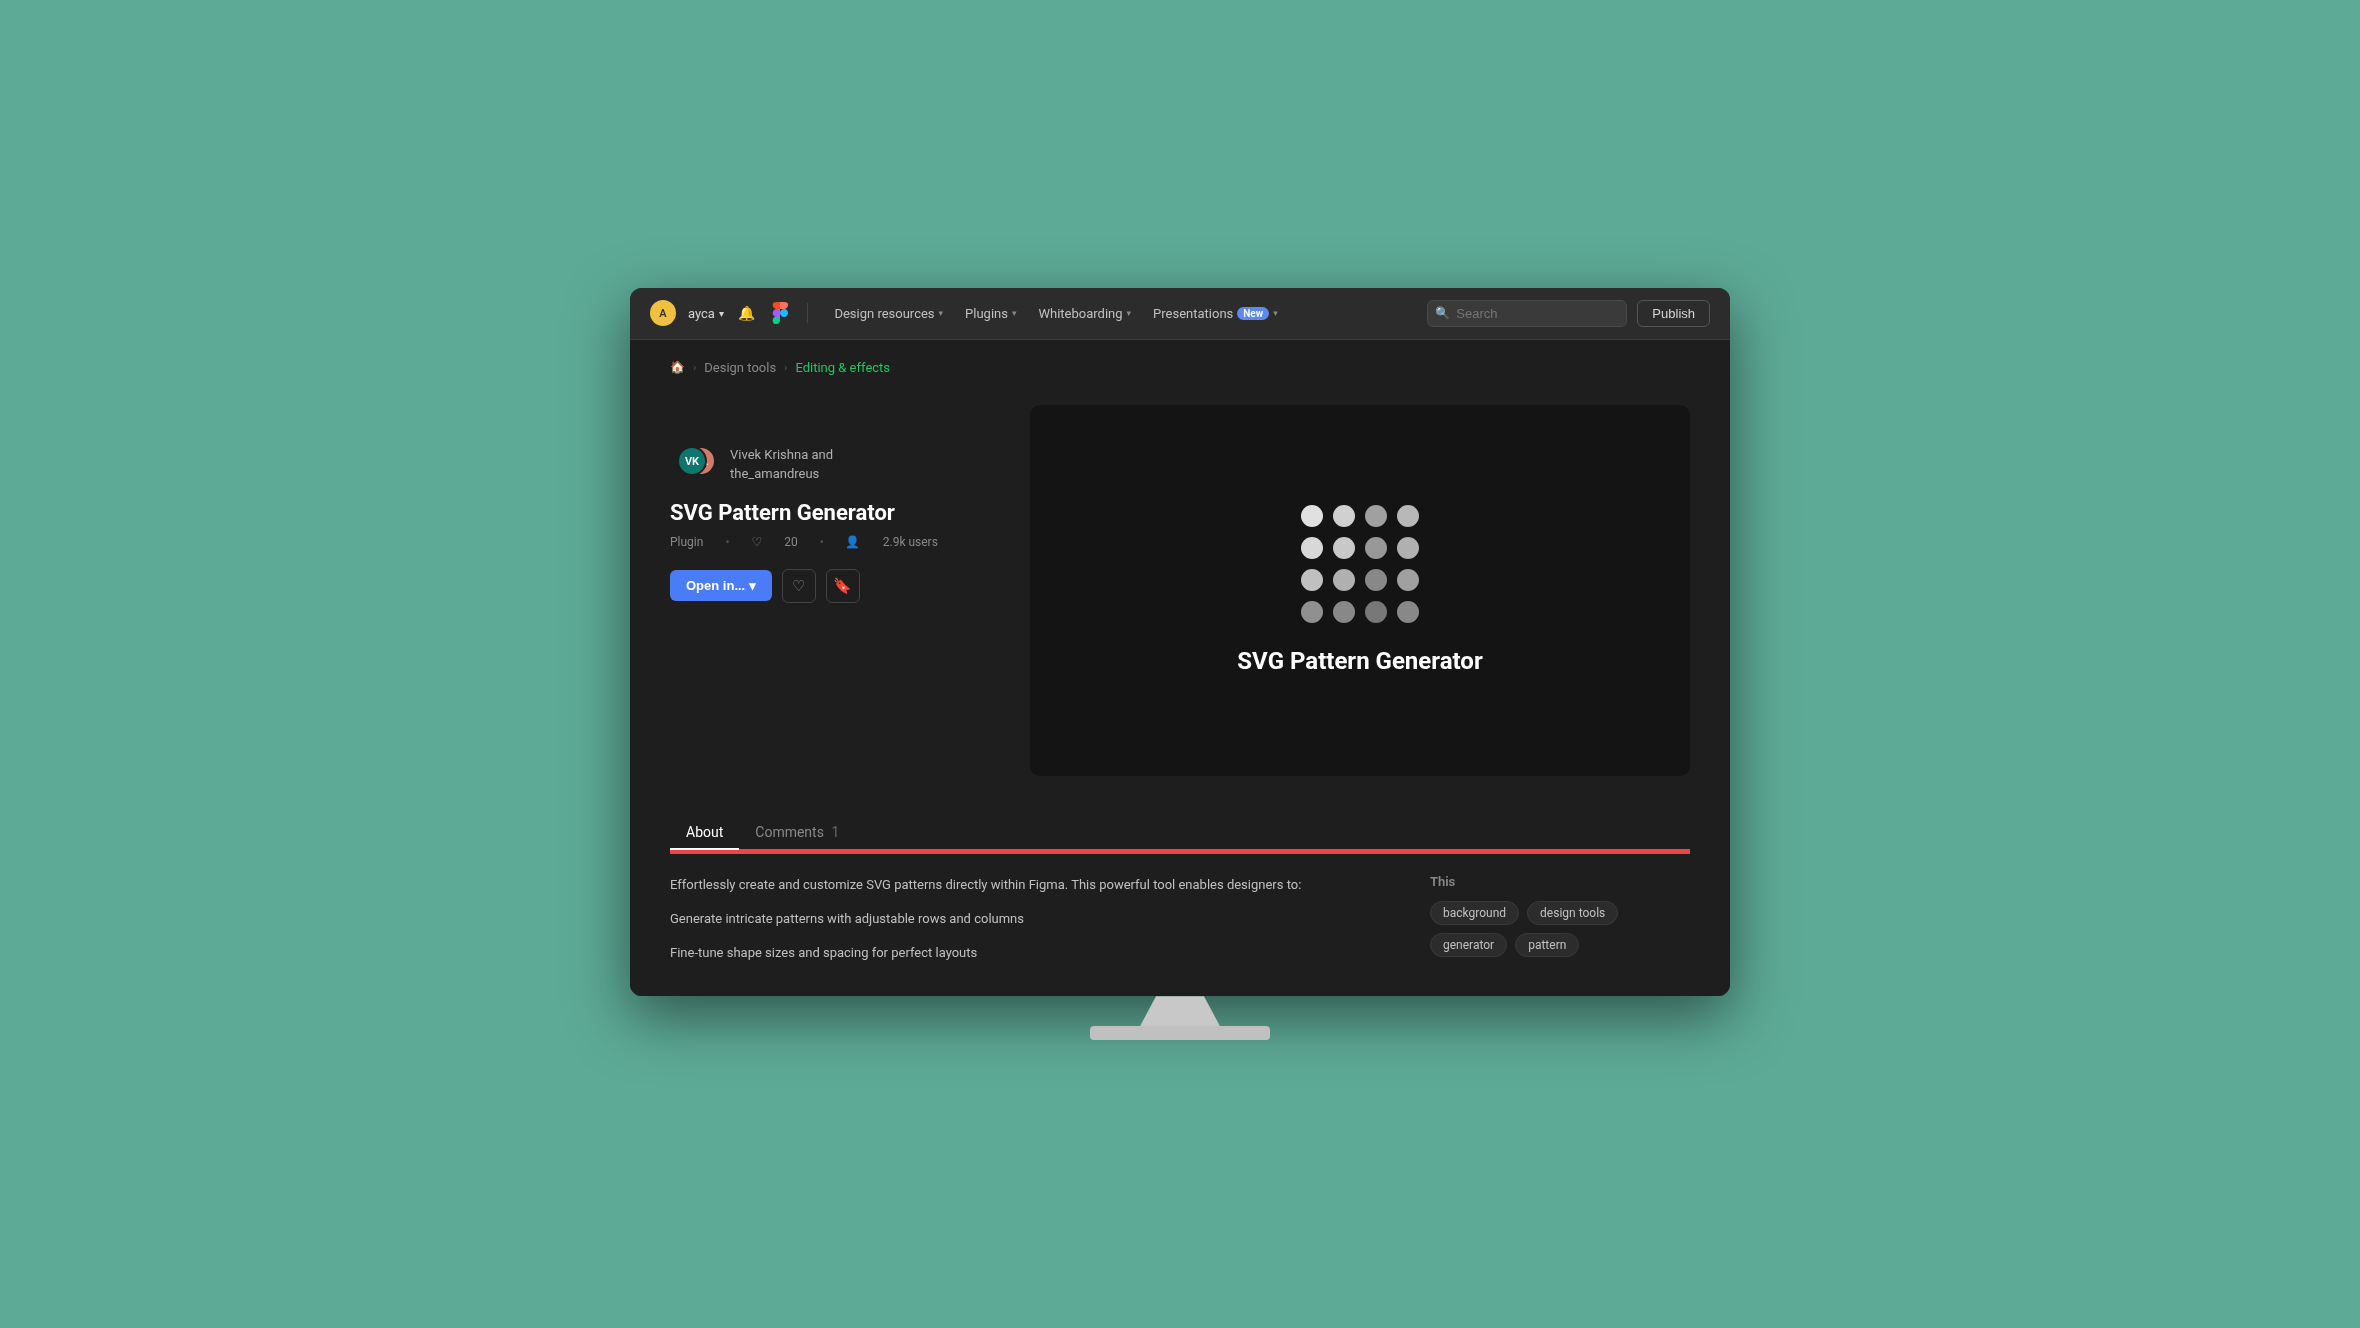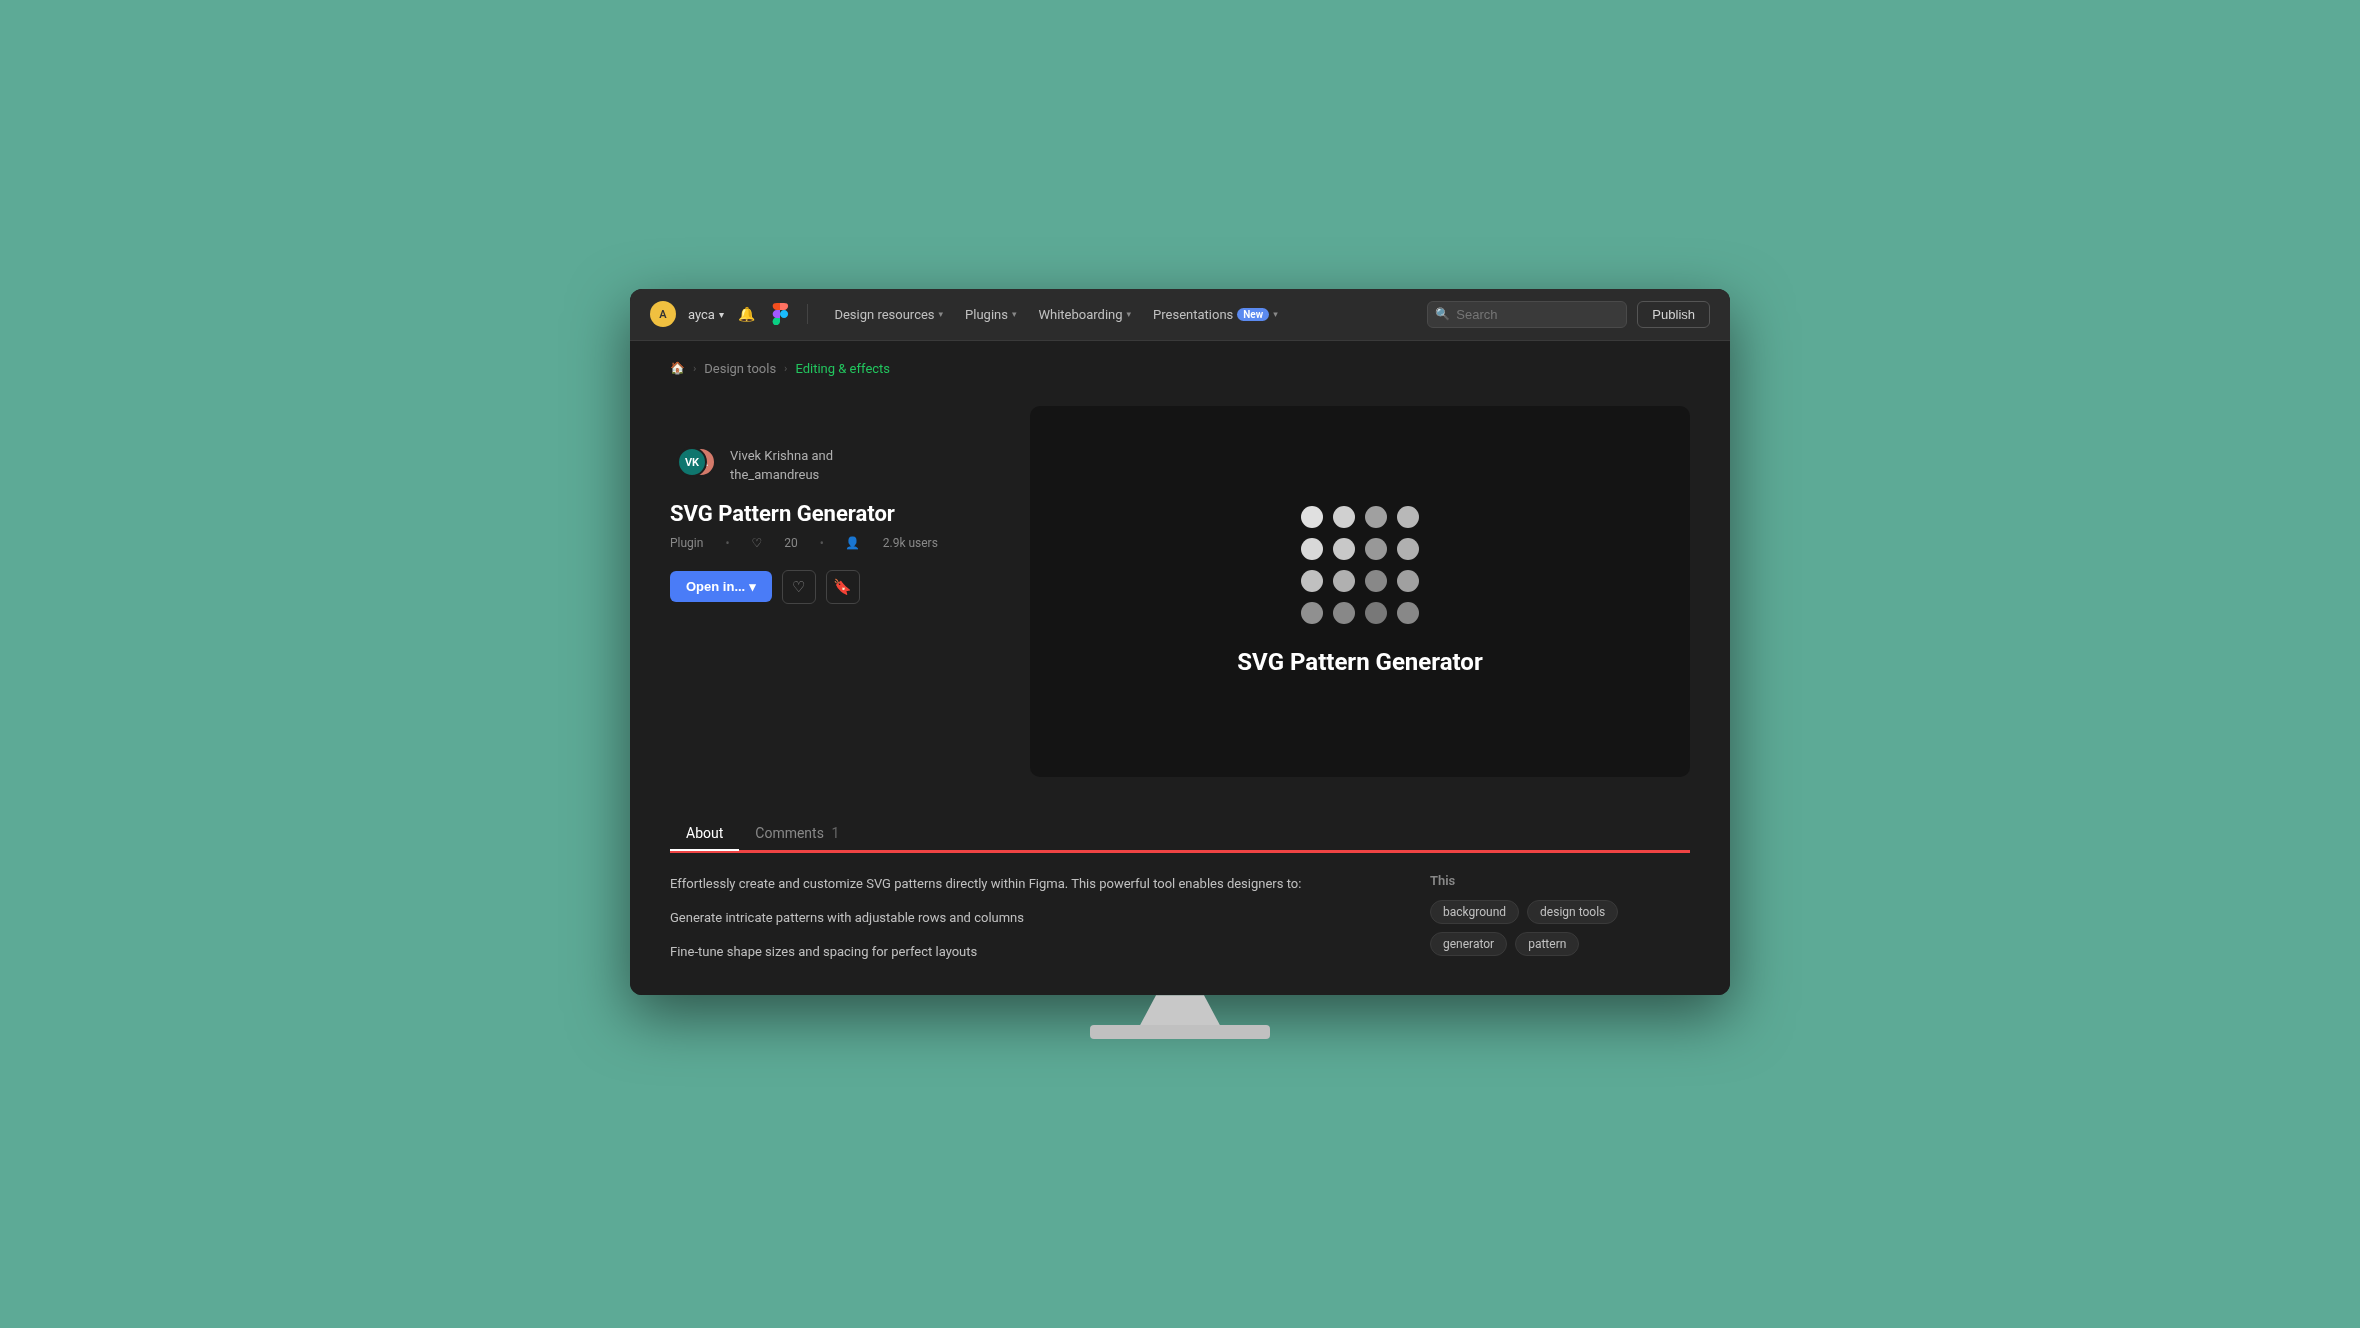--- a/index.html
+++ b/index.html
@@ -348,21 +348,21 @@
       font-size: 24px;
       font-weight: 700;
       text-align: center;
     }
 
     
     .tabs-row {
       display: flex;
       align-items: center;
       gap: 0;
-      border-bottom: 3px solid #ef4444;
+      border-bottom: 5px solid #ef4444;
       margin-top: 30px;
       padding-top: 10px;
     }
 
     .tab {
       color: #888;
       font-size: 14px;
       padding: 8px 16px;
       cursor: pointer;
       border-bottom: 2px solid transparent;

